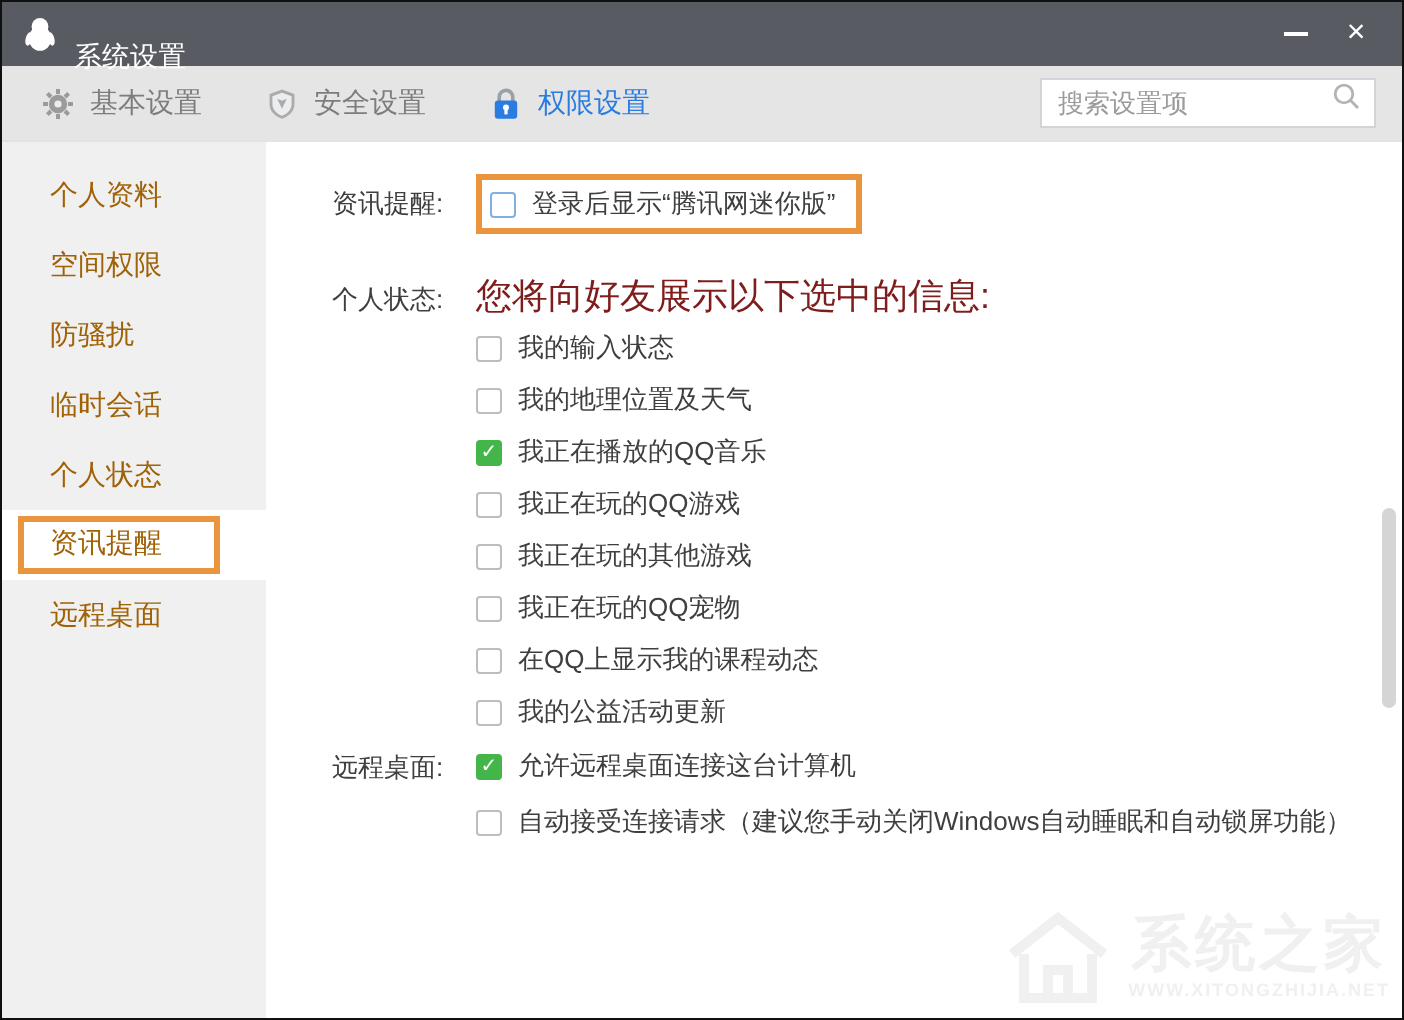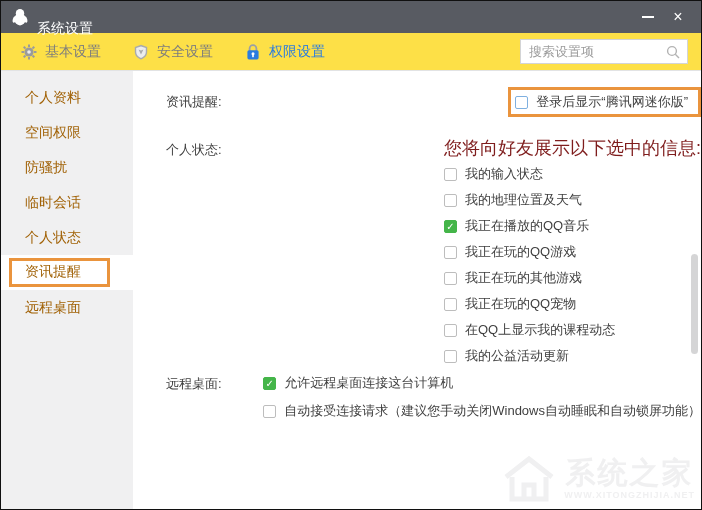--- a/index.html
+++ b/index.html
@@ -20,68 +20,68 @@
   .title { font-size:14px; margin-left:8px; flex:1; color:#fff;margin-top:24px; }
   .win-btn {
     width:30px; height:26px; display:flex; align-items:center; justify-content:center;
     color:#fff; cursor:default;
   }
   .min-glyph { width:12px; height:2px; background:#fff; display:block; }
   .close-glyph { font-size:16px; line-height:16px; }
 
   
   .tabbar {
-    height:38px; background:#fde047; display:flex; align-items:center;
+    height:38px; background:#e5e5e5; display:flex; align-items:center;
     padding:0 13px 0 20px; border-bottom:1px solid #e2e3e4;
   }
   .tab { display:flex; align-items:center; gap:8px; font-size:14px; color:#7d7d7d; }
   .tab + .tab { margin-left:32px; }
   .tab.active { color:#2a7ce0; }
   .search-box {
     margin-left:auto; width:168px; height:25px; background:#fff;
-    border:1px solid #d3d4d6; display:flex; align-items:center; padding:0 6px 0 8px;
+    border:1px solid #d3d4d6; display:flex; padding:0 6px 0 8px;
   }
   .search-box input {
     border:none; outline:none; flex:1; font-size:13px; color:#555; min-width:0;
     font-family:"Liberation Sans","DejaVu Sans",sans-serif; background:transparent;
   }
   .search-box input::placeholder { color:#9b9b9b; }
 
   
   .body { position:relative; display:flex; height:438px; }
   .sidebar { width:132px; background:#f0f0f1; padding-top:9px; flex-shrink:0; }
   .side-item {
     height:35px; display:flex; align-items:center; padding-left:24px;
     font-size:14px; color:#a16207;
   }
   .side-item.active { background:#fff; padding-left:0; }
   .side-item.active .hl {
     border:3px solid #ea943d; margin-left:8px; padding:2px 26px 3px 13px;
   }
 
   .content { flex:1; background:#fff; padding:16px 0 0 33px; position:relative; }
-  .section { display:flex; align-items:flex-start;justify-content:space-between; }
+  .section { display:flex; align-items:flex-start; }
   .sec-label { width:72px; flex-shrink:0; font-size:13px; color:#3f3f3f; padding-top:6px; }
   .rows { display:flex; flex-direction:column; }
   .intro { height:26px; display:flex; align-items:center; font-size:18px; color:#7f1d1d; }
   .row { height:26px; display:flex; align-items:center; }
   .row.tall { height:28px; }
   .cb {
     width:13px; height:13px; border:1px solid #bdbdbd; border-radius:2px;
     background:#fff; flex-shrink:0; display:flex; align-items:center; justify-content:center;
     font-size:10px; line-height:11px;
   }
   .cb.blue { border-color:#7fb0e0; }
   .cb.on { background:#44b549; border-color:#44b549; color:#fff; }
   .cbt { margin-left:8px; font-size:13px; color:#3f3f3f; white-space:nowrap; }
   .hl-row {
     border:3px solid #ea943d; padding:3px 10px 3px 4px; height:auto;
     display:inline-flex; align-self:flex-start;
   }
-  .sec-gap-1 { margin-top:18px;gap:19px; }
+  .sec-gap-1 { margin-top:18px; }
   .sec-gap-2 { margin-top:0; }
 
   
   .scroll-thumb {
     position:absolute; right:3px; top:183px; width:7px; height:100px;
     background:#d5d5d6; border-radius:4px;
   }
 
   
   .watermark {

